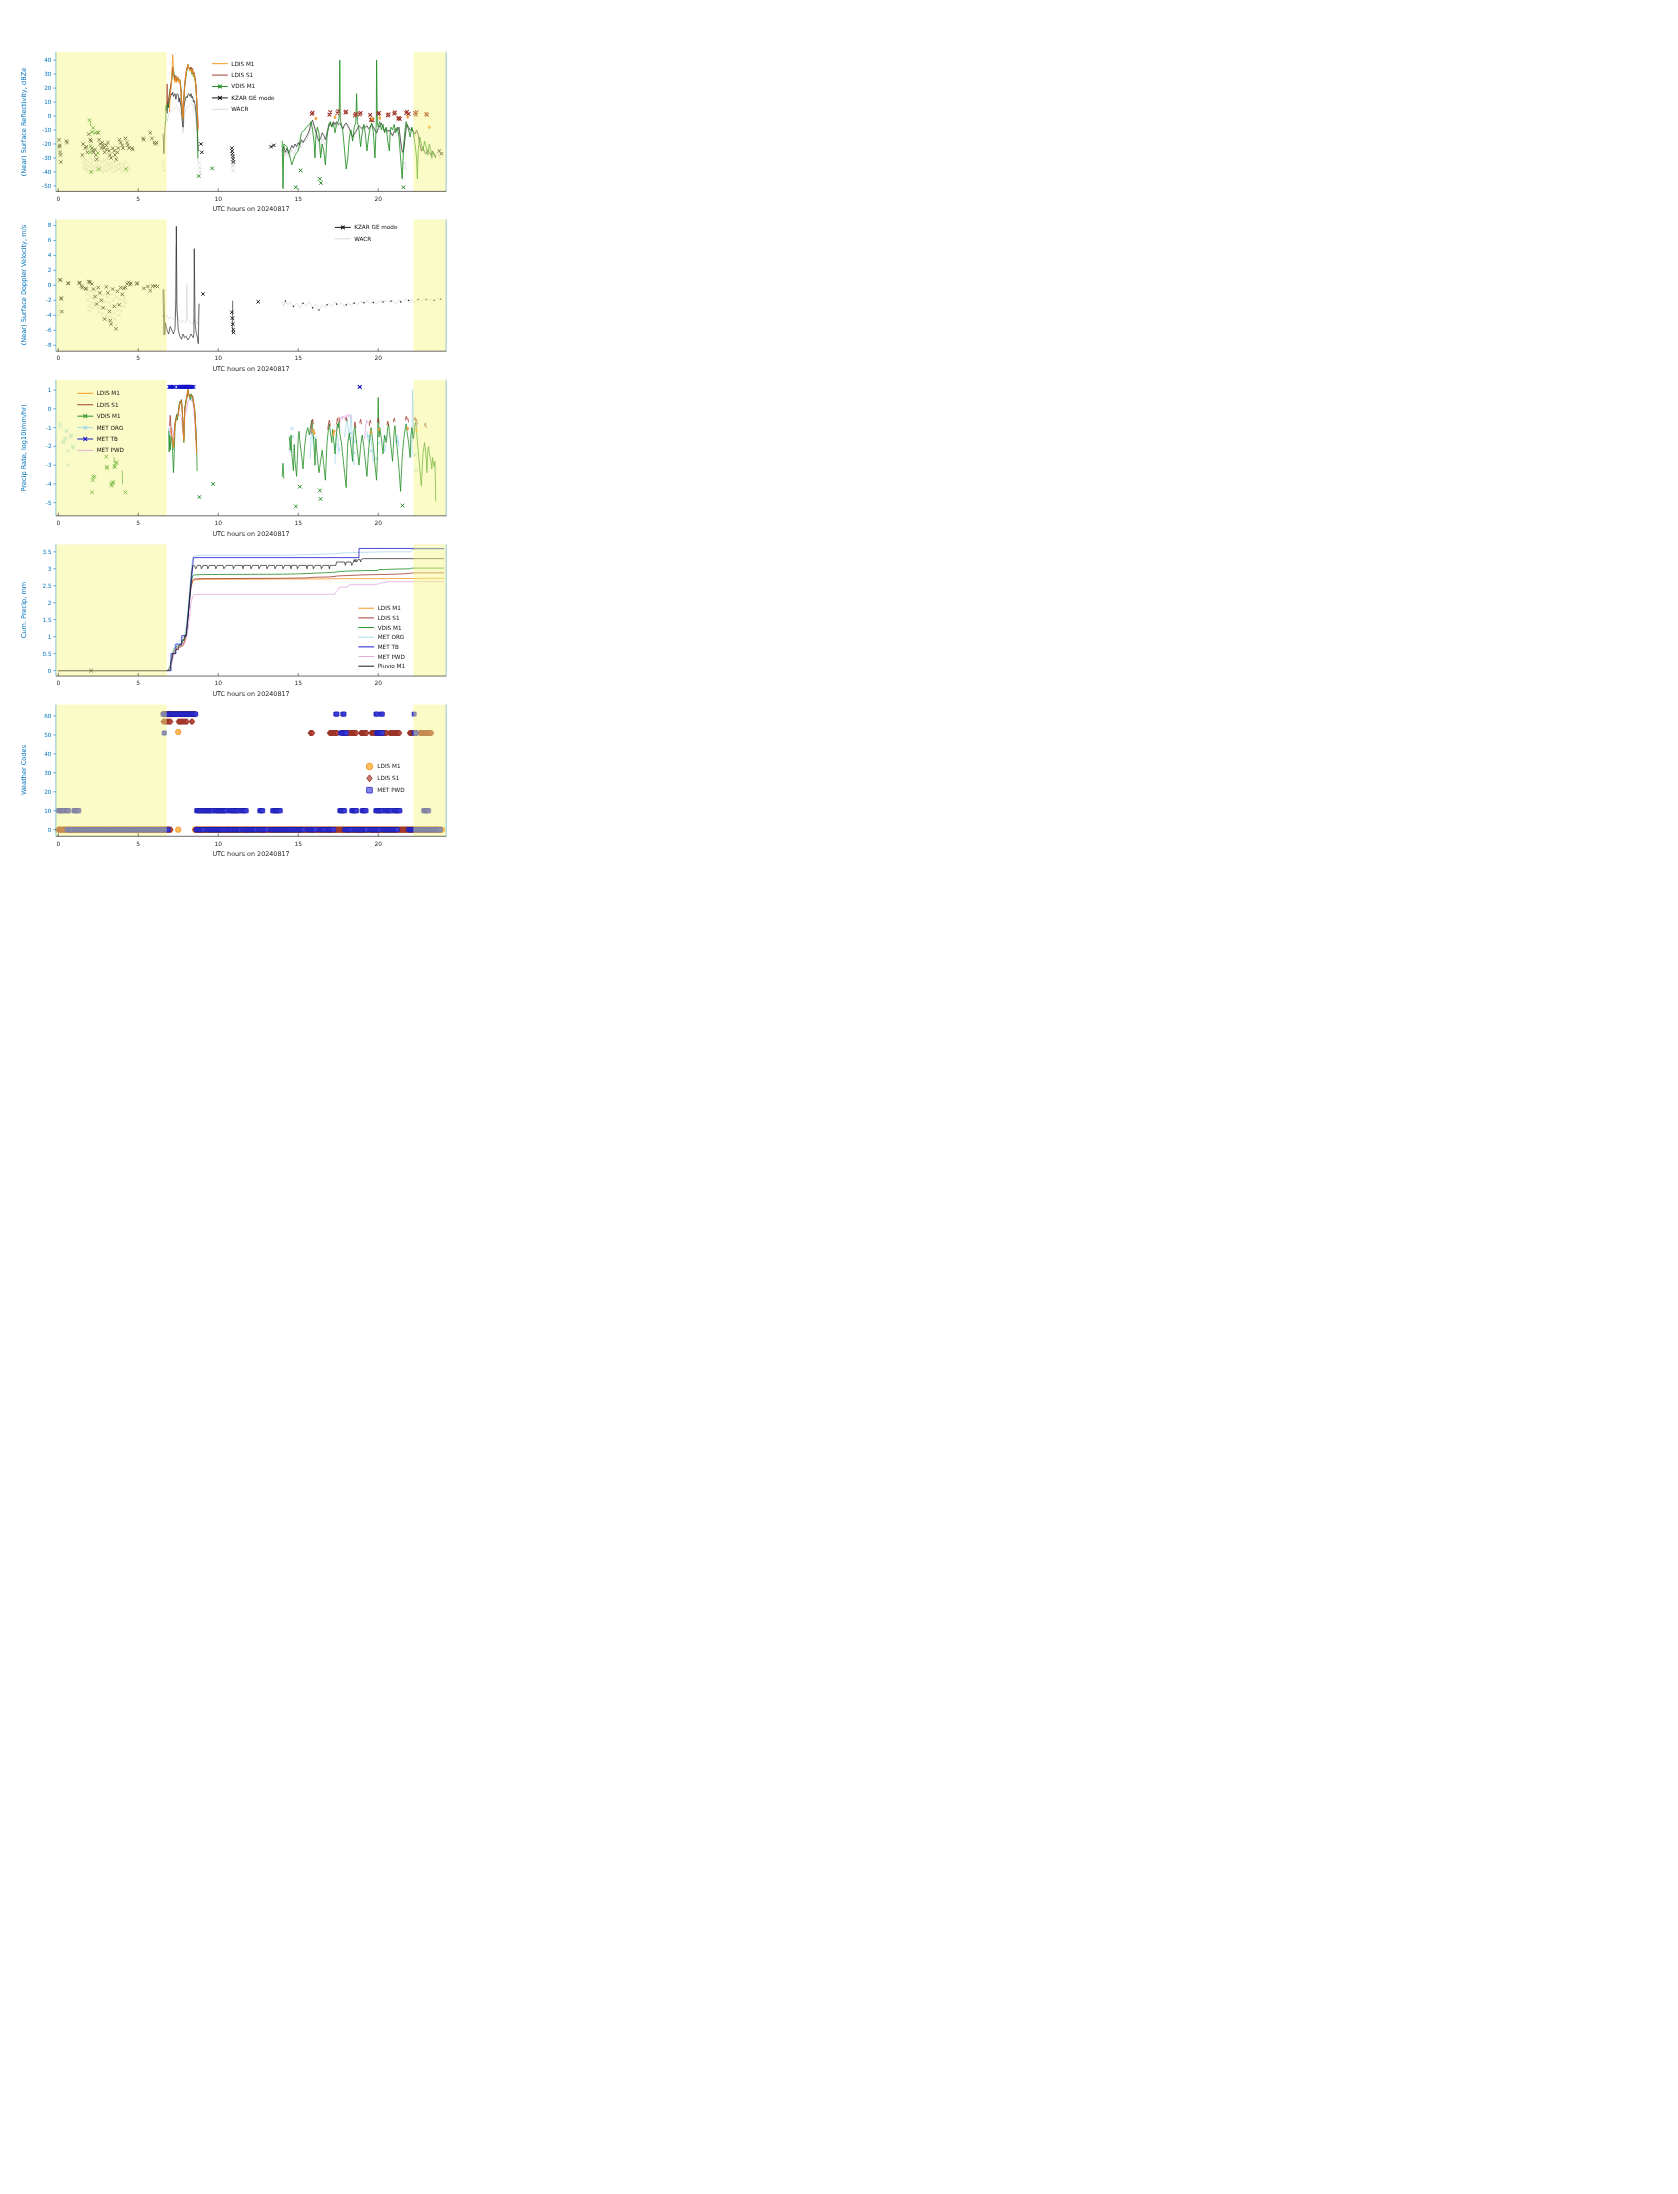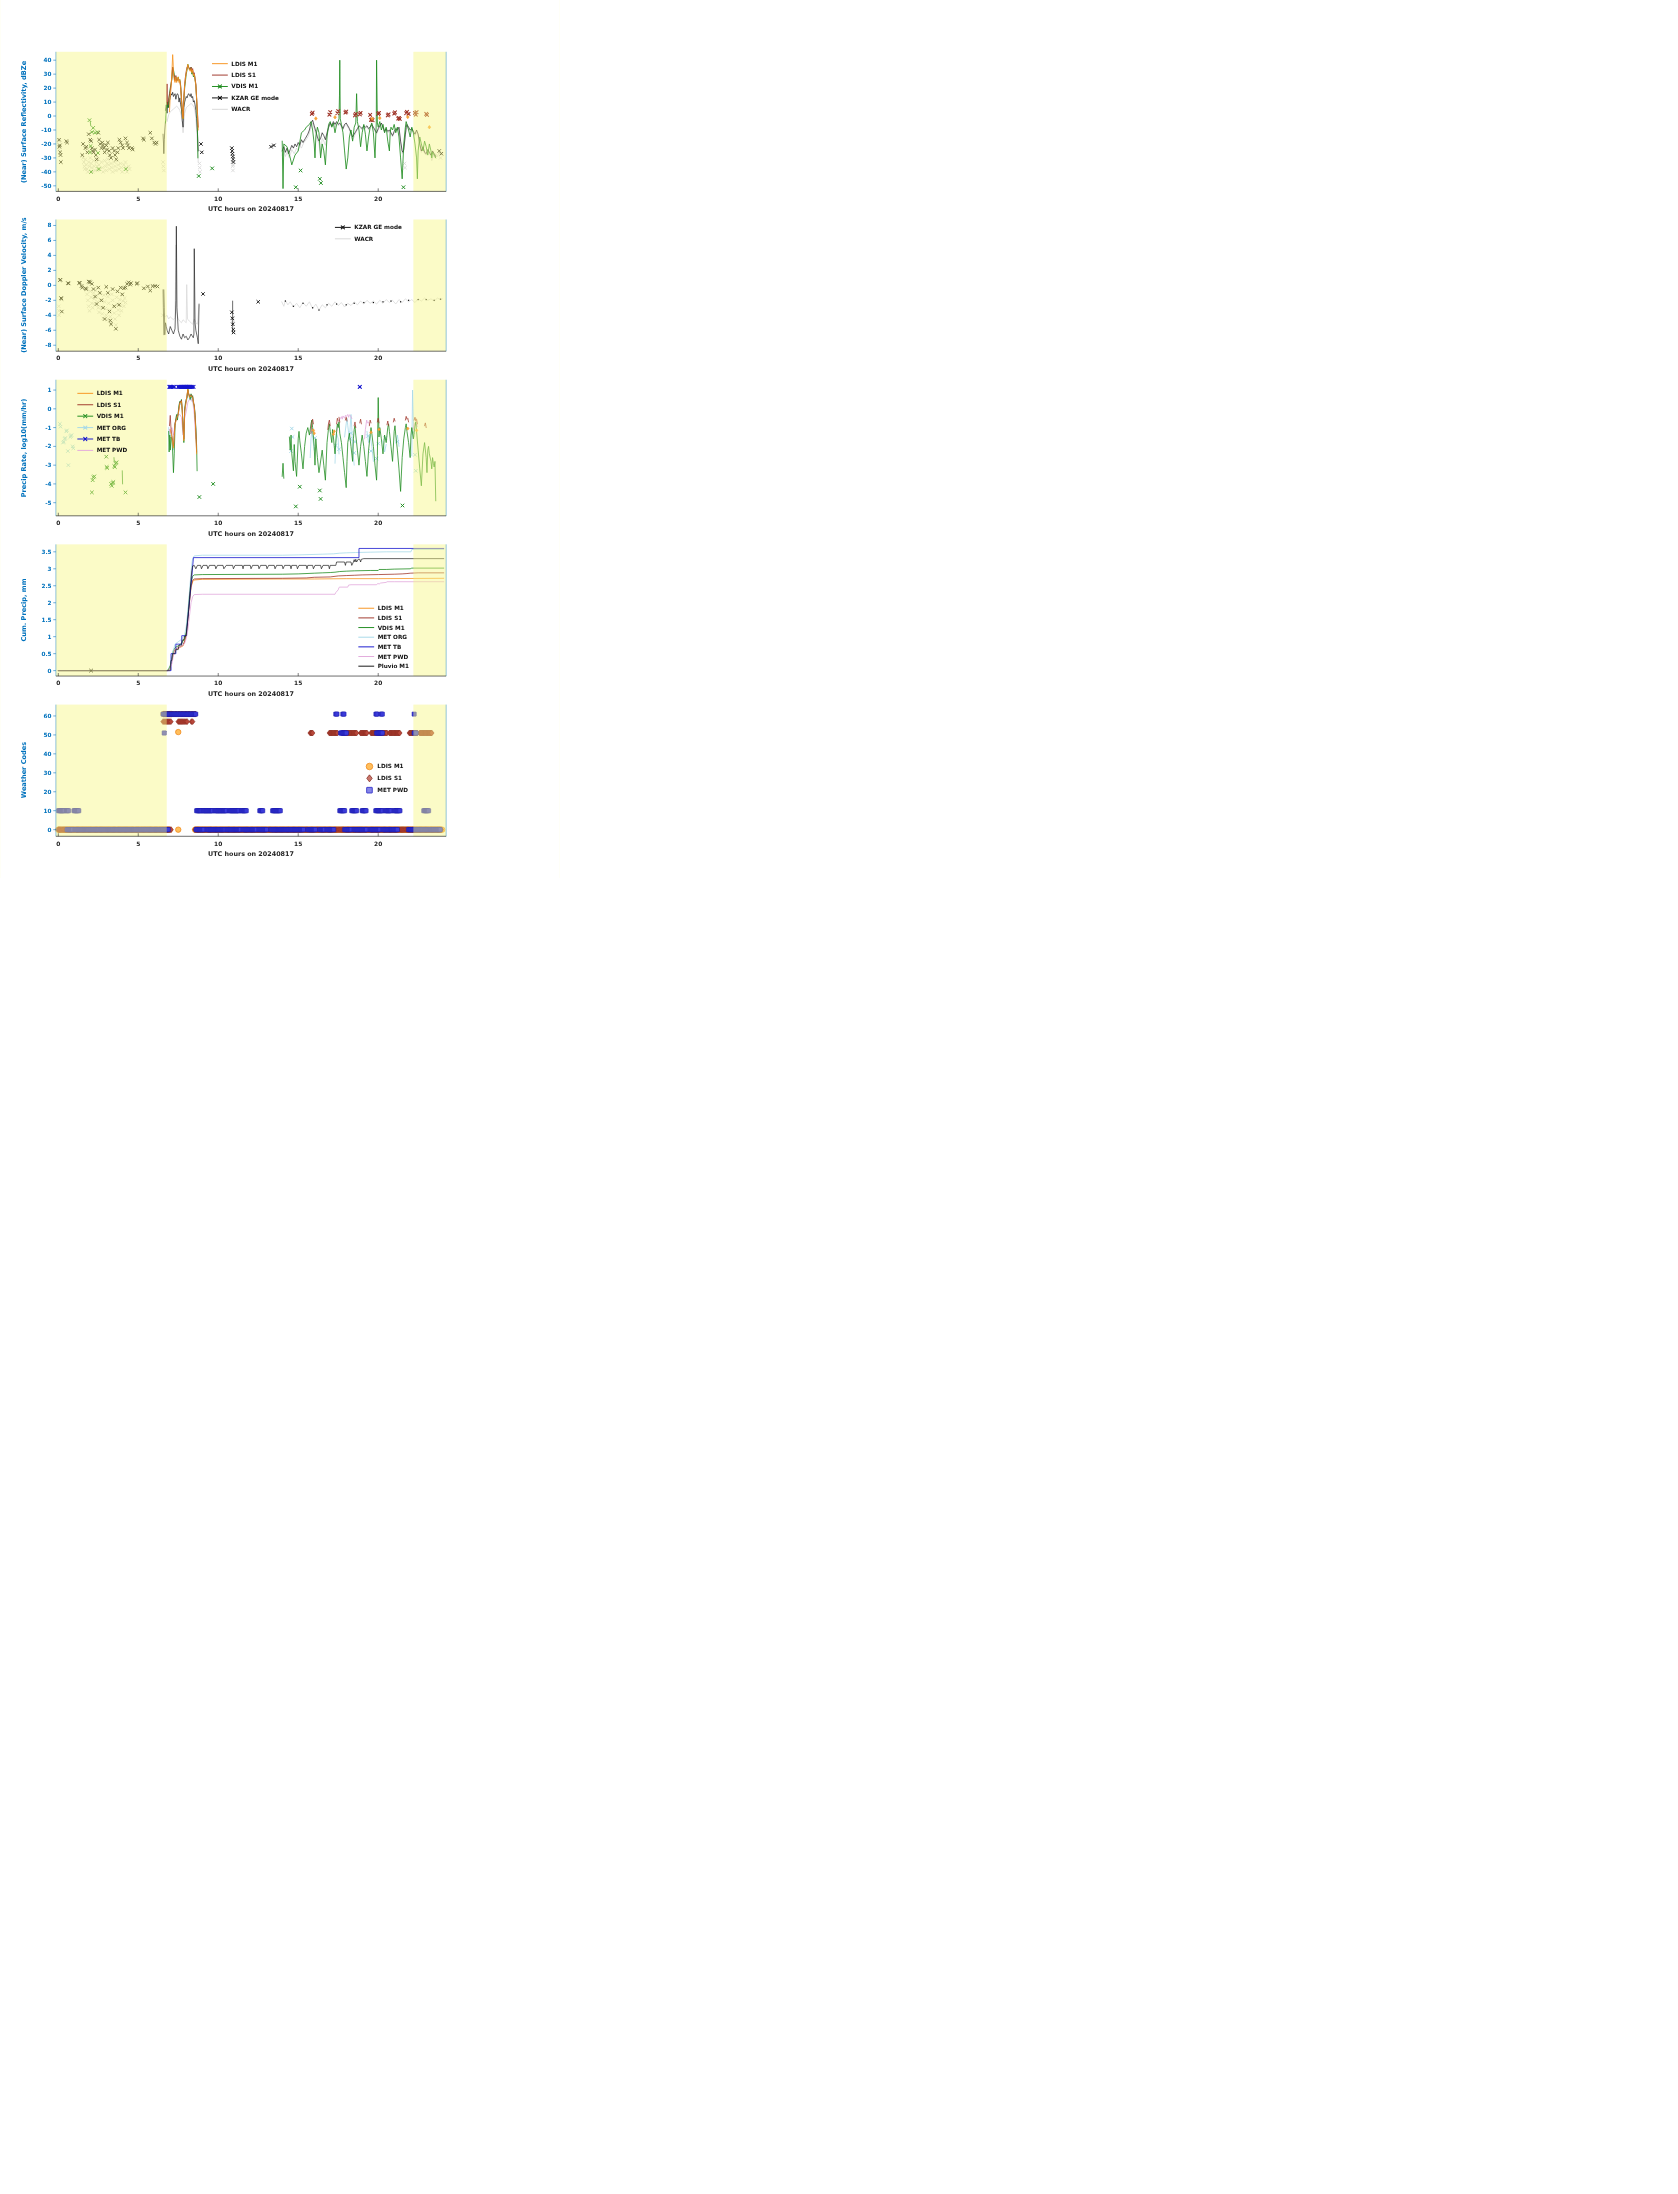--- a/index.html
+++ b/index.html
@@ -1,17 +1,17 @@
 <!DOCTYPE html>
 <html style="font-size:7px"><head>
 <meta charset="utf-8">
 <style>
   html,body{margin:0;padding:0;background:#ffffff;}
   .page{position:relative;width:560px;height:878px;background:#fef9c3;overflow:hidden;
-        font-family:"DejaVu Sans","Liberation Sans",sans-serif;font-weight:bold;}
+        font-family:"DejaVu Sans","Liberation Sans",sans-serif;}
   svg{position:absolute;left:0;top:0;}
   .ylab{position:absolute;left:24px;color:#0072BD;font-size:6.6px;white-space:nowrap;
         transform:translate(-50%,-50%) rotate(-90deg);}
   .xlab{position:absolute;color:#262626;font-size:6.4px;white-space:nowrap;transform:translate(-50%,0);}
   .ytick{font-size:13px;fill:#0072BD;}
   .xtick{font-size:13.5px;fill:#262626;}
   .ltext{font-size:13px;fill:#111111;}
 </style>
 </head>
 <body>

